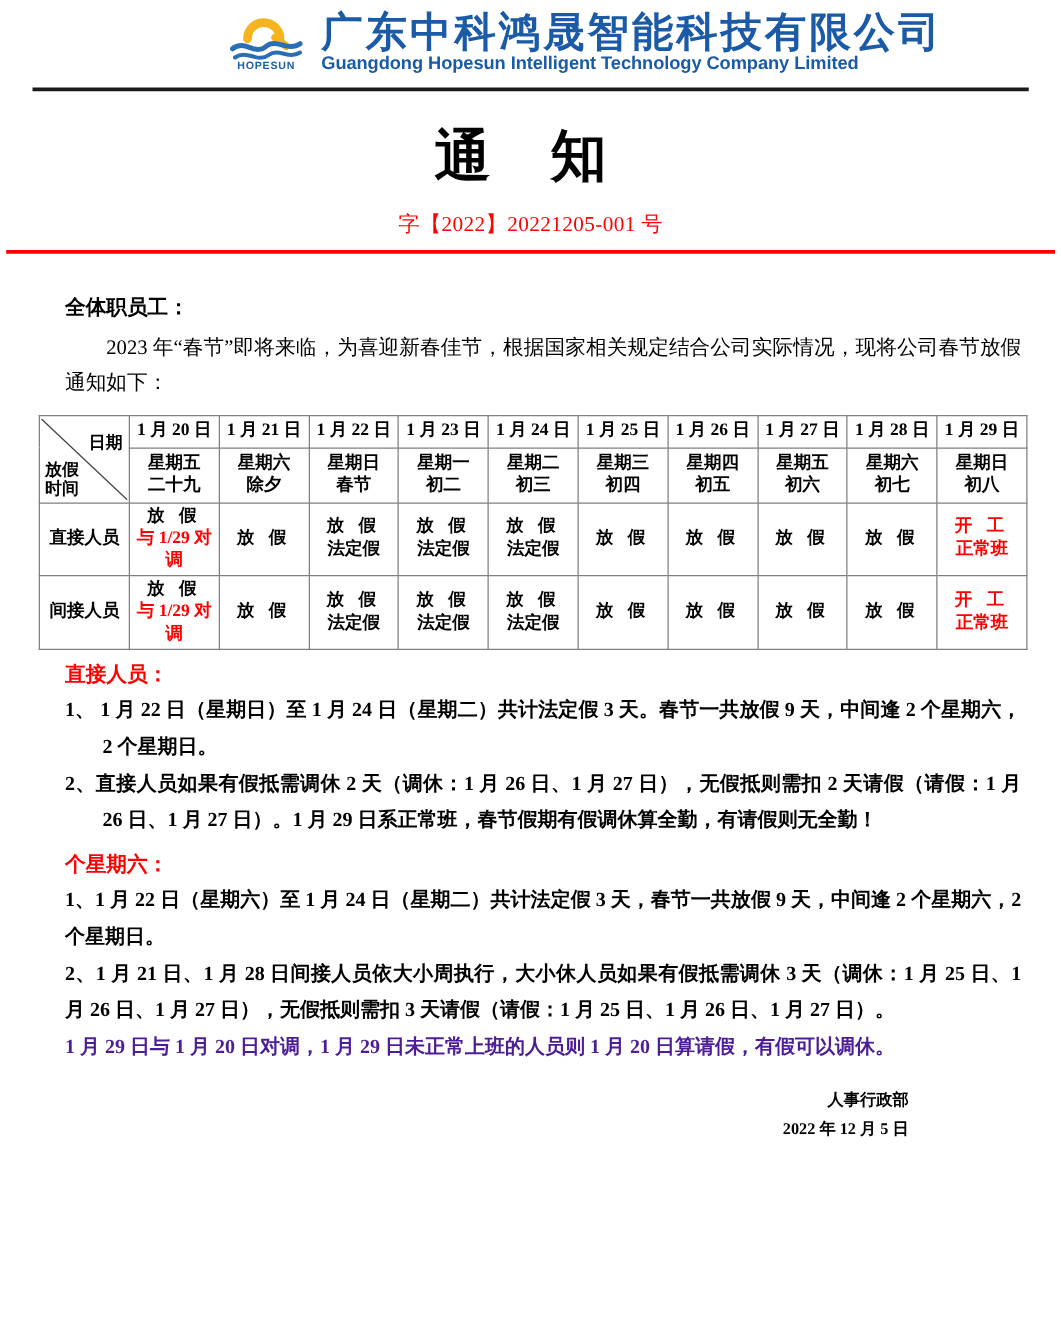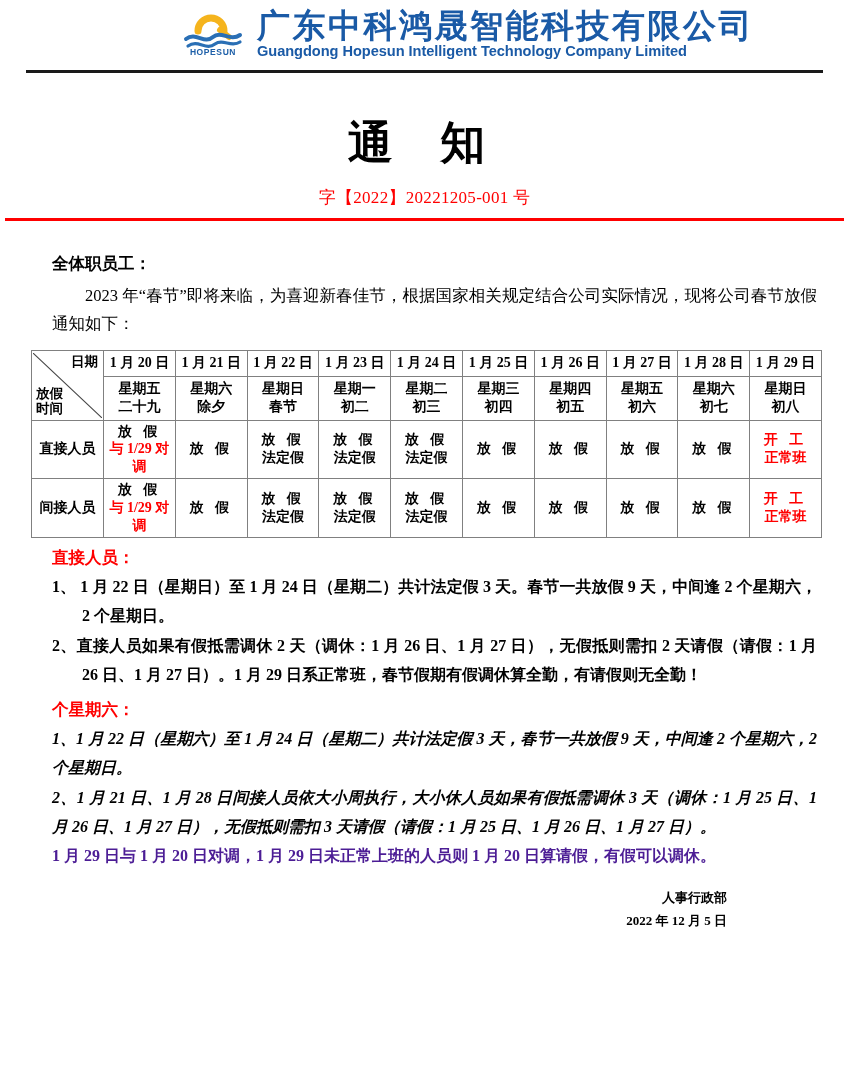--- a/index.html
+++ b/index.html
@@ -67,21 +67,21 @@
     margin: 2px 0 0 0;
   }
 
   
   .doc-title {
     text-align: center;
     font-family: "DejaVu Serif", "Liberation Serif", serif;
     font-weight: bold;
     font-size: 45px;
     letter-spacing: 16px;
-    padding-top: 44px;
+    padding-top: 26px;
     line-height: 1.15;
   }
   .doc-number {
     text-align: center;
     color: #ff0000;
     font-size: 17px;
     margin-top: 17px;
     letter-spacing: .3px;
   }
   .rule-red {
@@ -128,21 +128,21 @@
     padding: 0;
     position: relative;
     height: 56px;
   }
   .corner-inner { position: relative; width: 100%; height: 100%; }
   .corner-inner svg {
     position: absolute; inset: 0; width: 100%; height: 100%;
   }
   .corner-top {
     position: absolute;
-    top: 0; right: 4px;
+    top: 10px; right: 4px;
     font-size: 13.5px;
     font-weight: bold;
   }
   .corner-bot {
     position: absolute;
     bottom: 1px; left: 3px;
     font-size: 13.5px;
     font-weight: bold;
     line-height: 1.1;
     text-align: left;
@@ -166,21 +166,21 @@
   }
   .note {
     font-size: 16px;
     line-height: 1.84;
     text-align: justify;
     font-weight: bold;
     margin: 0;
     padding-left: 30px;
     text-indent: -30px;
   }
-  .note.flush { padding-left: 0; text-indent: 0; font-style: italic; }
+  .note.flush { padding-left: 0; text-indent: 0; }
   .note.red-note { color: #4c1d95; padding-left: 0; text-indent: 0; }
 
   
   .closing {
     font-size: 18px;
     font-weight: bold;
     margin-top: 46px;
     padding-left: 52px;
   }
   .signature {

